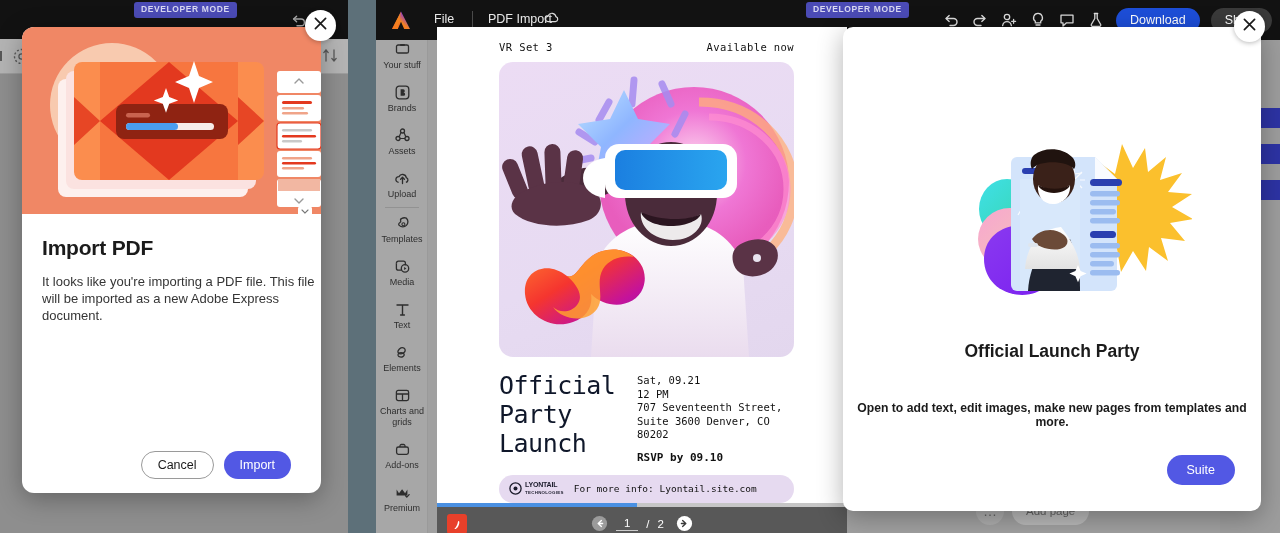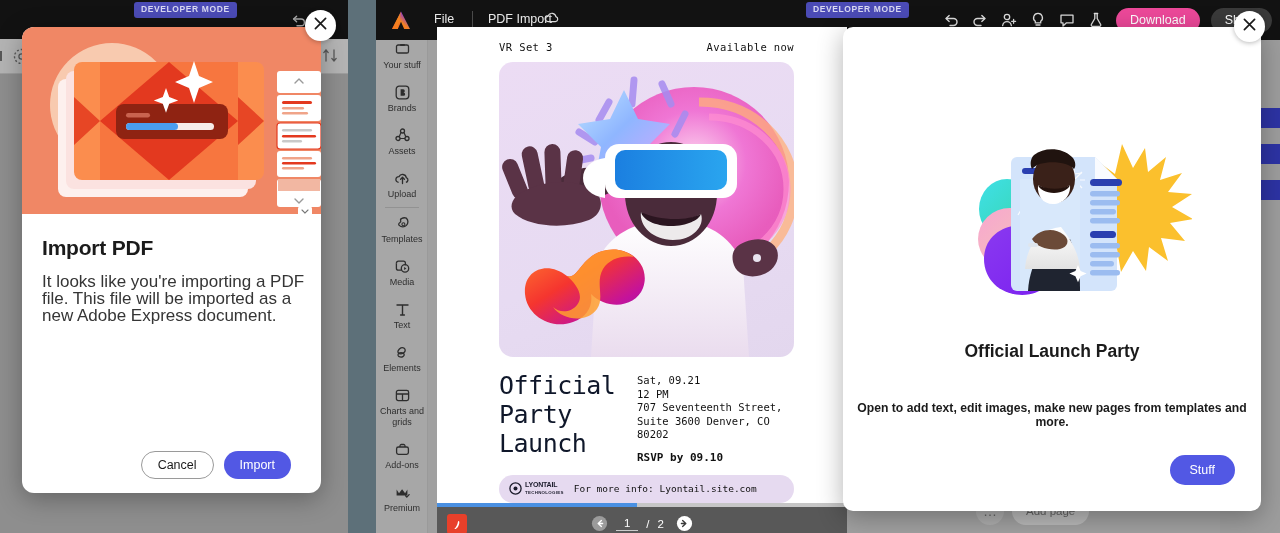--- a/index.html
+++ b/index.html
@@ -30,21 +30,21 @@
   .gutter { position: absolute; left: 348px; top: 0; width: 28px; height: 533px; background: #5d7079; }
 
   
   .win-right { position: absolute; left: 376px; top: 0; width: 904px; height: 533px; background: #a0a0a0; }
   .ax-topbar { position: absolute; left: 0; top: 0; width: 904px; height: 40px; background: #121212; }
   .ax-logo { position: absolute; left: 14px; top: 10px; width: 22px; height: 21px; }
   .ax-menu { position: absolute; top: 12px; color: #e8e8e8; font-size: 12.5px; }
   .ax-div { position: absolute; top: 11px; width: 1px; height: 18px; background: #4a4a4a; }
   .ax-tools { position: absolute; right: 8px; top: 7px; height: 26px; display: flex; align-items: center; gap: 11px; }
   .ax-tools svg { display:block; }
-  .ax-btn-dl { background:#ec4899; color:#fff; font-size:12.5px; border-radius:14px; padding:5px 14px 6px; }
+  .ax-btn-dl { background:#1d4ed8; color:#fff; font-size:12.5px; border-radius:14px; padding:5px 14px 6px; }
   .ax-btn-sv { background:#3a3a3a; color:#fff; font-size:12.5px; border-radius:14px; padding:5px 14px 6px; }
 
   
   .rail { position: absolute; left: 0; top: 40px; width: 52px; height: 493px; background: #a7a7a7; border-right: 1px solid #9a9a9a; }
   .rail-item { width: 52px; text-align: center; color: #2d2d2d; }
   .rail-item .lbl { font-size: 9px; line-height: 11px; display:block; margin-top: 2px; color:#2f2f2f; }
   .rail-item .ico { height: 17px; display:flex; align-items:center; justify-content:center; }
   .rail-sep { width: 34px; height: 1px; background: #929292; margin: 7px auto; }
 
   .panel-area { position: absolute; left: 52px; top: 40px; width: 852px; height: 493px; background: #a0a0a0; }
@@ -78,21 +78,21 @@
             font-size: 13px; display:flex; align-items:center; justify-content:center; font-weight:bold;}
   .pdf-nav { position:absolute; left:0; right:0; display:flex; align-items:center; justify-content:center; gap:8px; color:#fff; font-size:11.5px;}
   .pg-input { width: 22px; text-align:center; color:#fff; font-size:11.5px; border-bottom:1px solid #ccc; padding-bottom:1px;}
 
   
   .dlg-left { position:absolute; left:22px; top:27px; width:299px; height:466px; background:#fff; border-radius:12px;
               overflow:hidden; box-shadow: 0 6px 26px rgba(0,0,0,.30);}
   .dlg-left .hero { position:relative; width:299px; height:187px; background:#f08765; overflow:hidden;}
   .dlg-left .body { padding: 22px 4px 0 20px;}
   .dlg-title { font-size: 21px; font-weight: bold; color:#1b1b1b; letter-spacing:-.2px;}
-  .dlg-text { margin-top: 13px; font-size: 17px; line-height: 17px; color:#353535; }
+  .dlg-text { margin-top: 13px; font-size: 13px; line-height: 17px; color:#353535; }
   .dlg-left .actions { position:absolute; right: 30px; bottom: 14px; display:flex; gap:10px;}
   .btn-sec { height: 28px; border-radius:14px; border:1px solid #9a9a9a; background:#fff; color:#1b1b1b;
              font-size:12.5px; display:flex; align-items:center; padding:0 16px;}
   .btn-pri { height: 28px; border-radius:14px; background:#5258e4; color:#fff;
              font-size:12.5px; display:flex; align-items:center; padding:0 16px;}
 
   .close-fab { position:absolute; width: 31px; height:31px; border-radius:50%; background:#fff;
                display:flex; align-items:center; justify-content:center; box-shadow:0 1px 5px rgba(0,0,0,.28); }
 
   
@@ -610,21 +610,21 @@
           <path d="M76 66c10 5 24 5 32 0-1 4-8 8-16 8s-15-4-16-8z" fill="#24120d"></path>
           <path d="M72 36c10-8 28-8 38 2 4 4 4 10 2 12-6-8-34-10-42 0-2-4-2-10 2-14z" fill="#20130f"></path>
           <path d="M70 120c8-10 22-12 32-4 6 5 4 12-4 14-10 2-24-2-28-10z" fill="#6b4a38"></path>
           <rect x="66" y="124" width="10" height="4" rx="2" fill="#dfe6ee"></rect>
         </g>
         <path d="M116 146l2.6 6 6 2.6-6 2.6-2.6 6-2.6-6-6-2.6 6-2.6z" fill="#fff"></path>
       </svg>
     </div>
     <div class="dr-title">Official Launch Party</div>
     <div class="dr-l2">Open to add text, edit images, make new pages from templates and more.</div>
-    <span class="btn-open">Stuff</span>
+    <span class="btn-open">Suite</span>
   </div>
 
   <div class="close-fab" style="left:1234px; top:11px;">
     <span>
       <svg width="15" height="15" viewBox="0 0 15 15">
           <path d="M2.4 2.4l10.2 10.2M12.6 2.4L2.4 12.6" stroke="#1b1b1b" stroke-width="1.7" stroke-linecap="round"></path>
         </svg>
     </span>
   </div>
 

